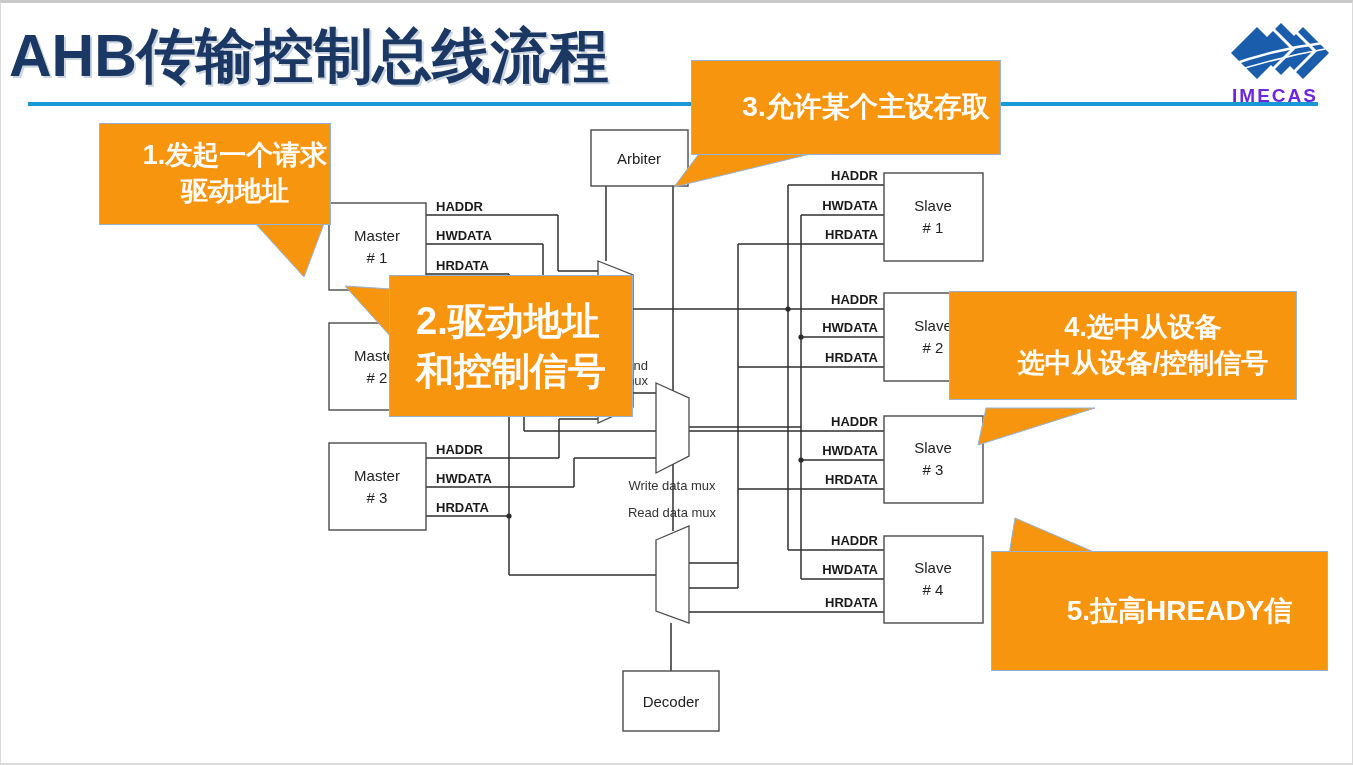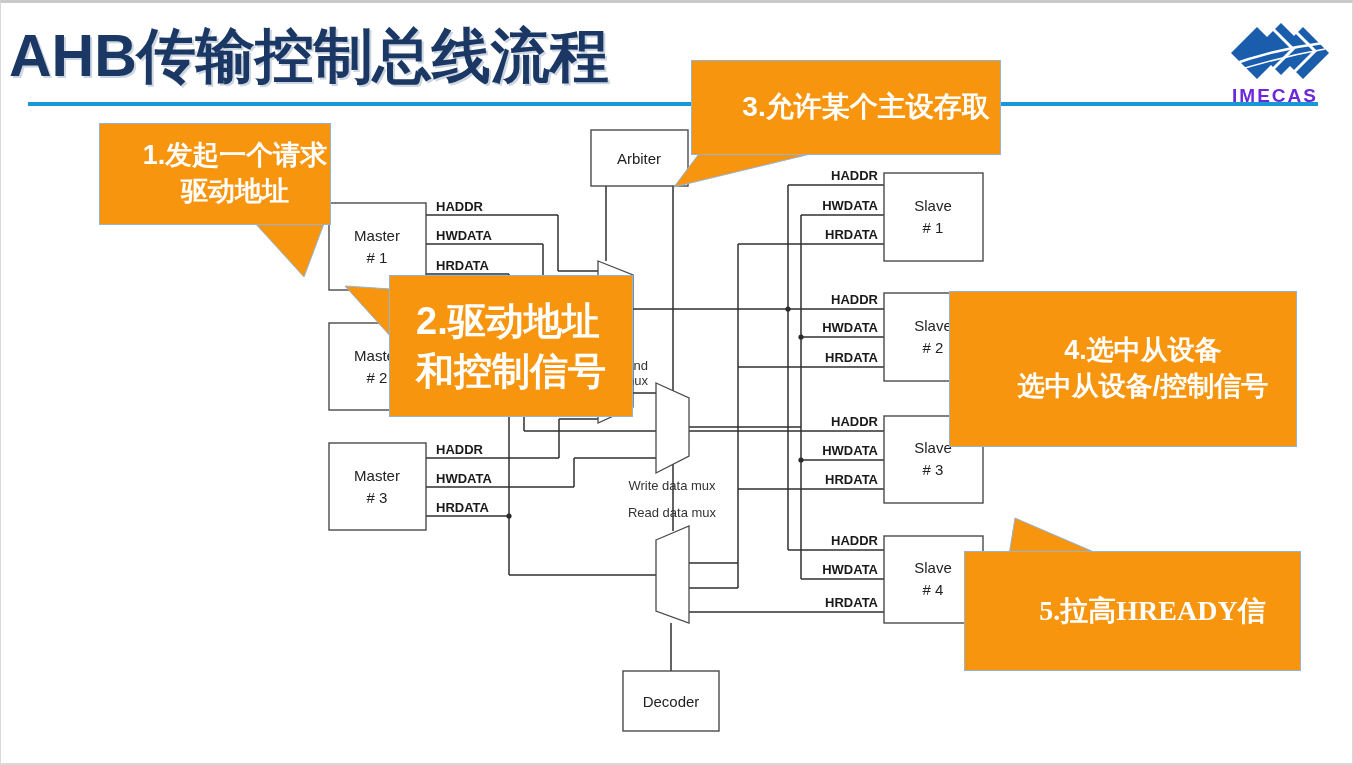--- a/index.html
+++ b/index.html
@@ -25,22 +25,22 @@
     position:absolute;z-index:6;background:#f7950e;border:1px solid #94b3d9;
     color:#ffffff;font-weight:bold;display:flex;flex-direction:column;
     justify-content:center;align-items:center;text-align:center;line-height:1.32;
     box-sizing:border-box;
     padding-left:40px;
   }
   .callout .ln{display:block;}
   .c1{left:98px;top:120px;width:232px;height:102px;font-size:27px;}
   .c2{left:388px;top:272px;width:244px;height:142px;font-size:38px;align-items:flex-start;text-align:left;padding-left:26px;}
   .c3{left:690px;top:57px;width:310px;height:95px;font-size:28px;}
-  .c4{left:948px;top:288px;width:348px;height:156px;font-size:27px;}
-  .c5{left:963px;top:548px;width:337px;height:120px;font-size:28px;font-family:Liberation Serif, serif;}
+  .c4{left:948px;top:288px;width:348px;height:109px;font-size:27px;}
+  .c5{left:990px;top:548px;width:337px;height:120px;font-size:28px;}
   
   .sig{font-family:"Liberation Sans",sans-serif;font-size:13px;font-weight:bold;fill:#1a1a1a;}
   .boxlabel{font-family:"Liberation Sans",sans-serif;font-size:15px;fill:#222222;}
   .muxlabel{font-family:"Liberation Sans",sans-serif;font-size:13px;fill:#333333;}
   .wire{stroke:#2f2f2f;stroke-width:1.5;fill:none;}
   .nodebox{fill:#ffffff;stroke:#4a4a4a;stroke-width:1.4;}
   .muxshape{fill:#ffffff;stroke:#4a4a4a;stroke-width:1.3;}
 </style>
 </head>
 <body>

